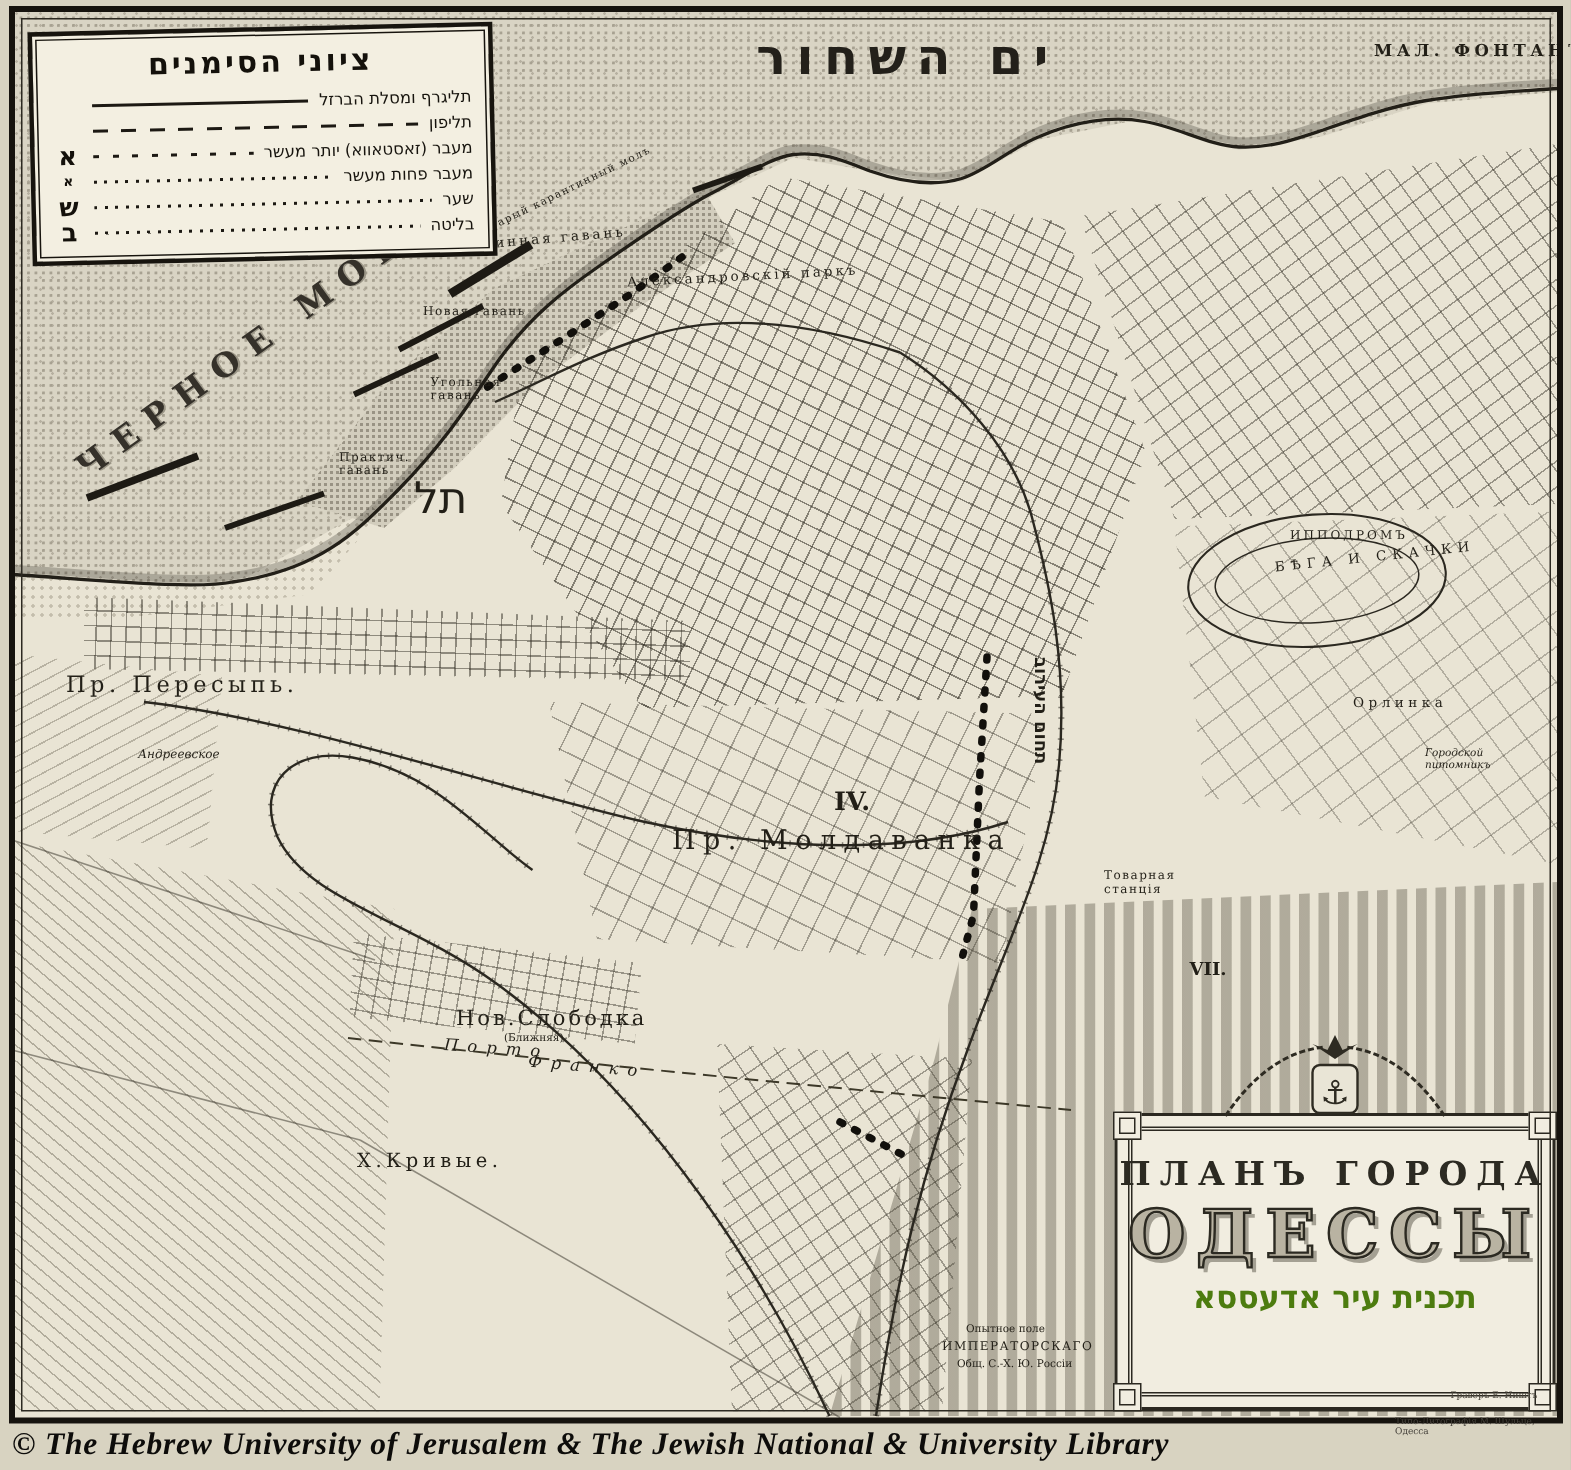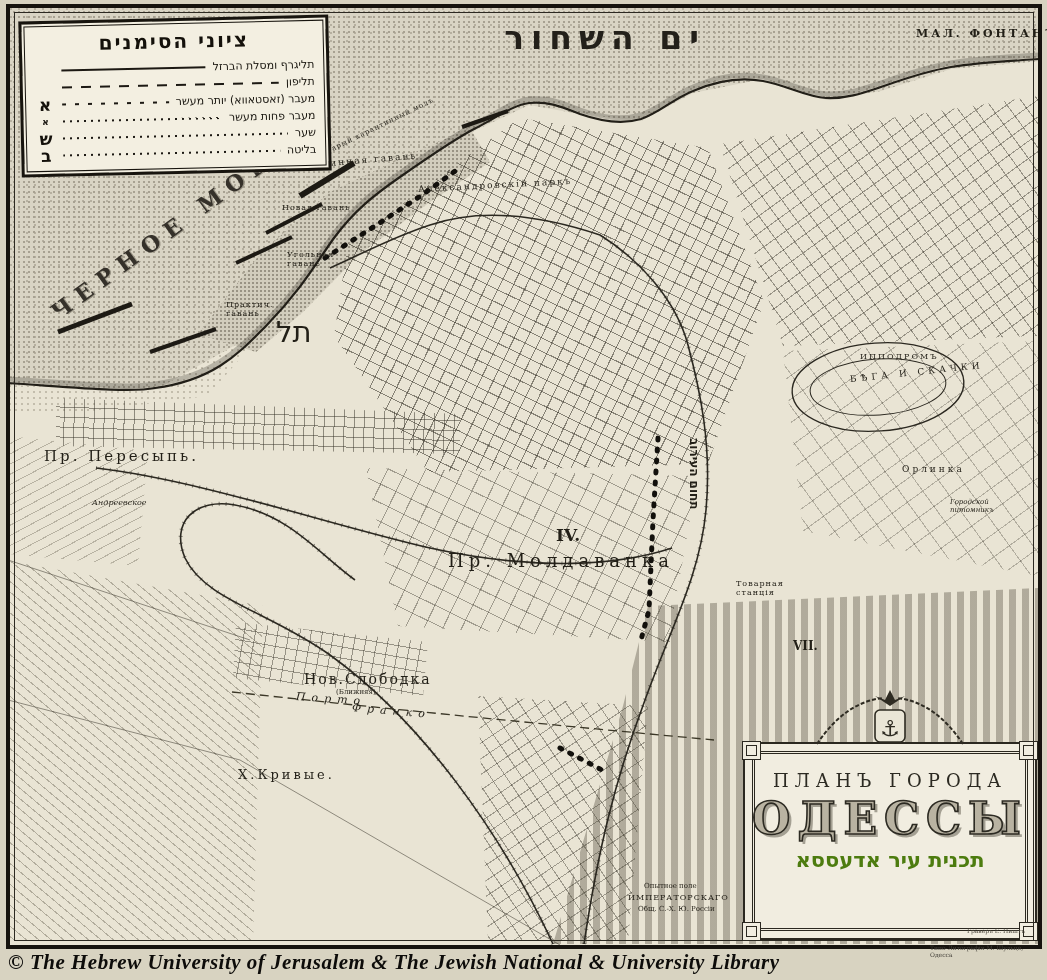--- a/index.html
+++ b/index.html
@@ -94,21 +94,21 @@
           letter-spacing:7px;color:#23201a;}
   
   #cartouche{position:absolute;left:743px;top:742px;width:294px;height:198px;z-index:30;
           background:#f1ede0;border:2px solid #2b2820;box-sizing:border-box;}
   .cart-inner{position:absolute;inset:7px;border:3px double #2b2820;}
   .corner{position:absolute;width:17px;height:17px;background:#f1ede0;border:1px solid #2b2820;
           box-shadow:inset 0 0 0 3px #f1ede0,inset 0 0 0 4px #2b2820;}
   .c-tl{left:-3px;top:-3px;} .c-tr{right:-3px;top:-3px;}
   .c-bl{left:-3px;bottom:-3px;} .c-br{right:-3px;bottom:-3px;}
   #arms{position:absolute;left:50%;top:-58px;transform:translateX(-50%);z-index:31;}
-  .cart-line1{margin-top:26px;text-align:center;font-size:18px;font-weight:normal;
+  .cart-line1{margin-top:26px;text-align:center;font-size:22px;font-weight:bold;
           letter-spacing:6px;color:#2c2a22;}
   .cart-line2{text-align:center;font-size:44px;font-weight:bold;letter-spacing:7px;
           color:#b9b3a2;-webkit-text-stroke:1.6px #2c2a22;
           text-shadow:3px 3px 0 rgba(70,66,54,.45);margin-top:2px;}
   .cart-line3{text-align:center;font-family:"DejaVu Sans",sans-serif;font-weight:bold;
           font-size:21px;color:#4d7c0f;margin-top:4px;}
   .cart-line4{text-align:center;font-family:"DejaVu Sans",sans-serif;font-size:13px;
           letter-spacing:3px;color:#23201a;margin-top:8px;}
   .engraver{position:absolute;right:10px;bottom:4px;font-size:6px;color:#4a463c;}
   

